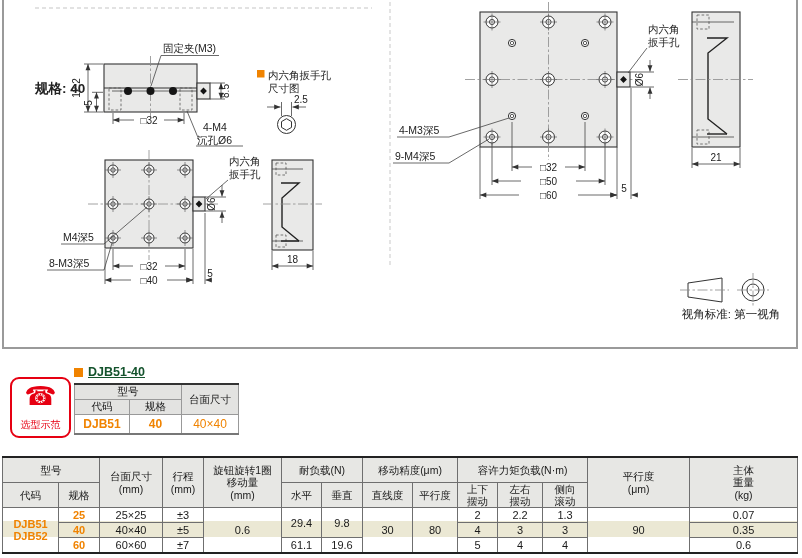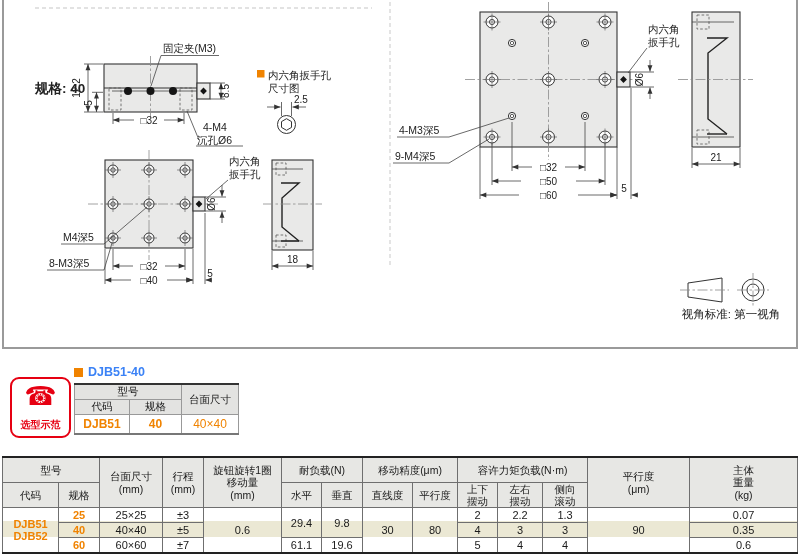--- a/index.html
+++ b/index.html
@@ -14,26 +14,26 @@
   .cl  { stroke:#8a8a8a; stroke-width:0.8; stroke-dasharray:10 2.5 2.5 2.5; fill:none; }
   .hid { stroke:#555; stroke-width:0.8; stroke-dasharray:2.6 2; fill:none; }
   .dimt{ font-size:10px; }
   .lbl { font-size:10.5px; }
 
   
   .badge { left:10px; top:377px; width:61px; height:61px; border:2px solid #e60012;
            border-radius:9px; display:flex; flex-direction:column; align-items:center;
            justify-content:space-between; padding:3px 0 4px; }
   .badge .phone { color:#e60012; font-size:26px; line-height:28px; }
-  .badge .btxt  { color:#e60012; font-size:10px; font-weight:bold; }
+  .badge .btxt  { color:#e60012; font-size:10px; font-weight:normal; }
 
   
   .sel-heading { left:74px; top:365px; display:flex; align-items:center; gap:5px; }
   .sel-heading .sq { width:9px; height:9px; background:#f08300; }
-  .sel-heading .ht { color:#3b82f6; font-weight:bold; font-size:12.5px; }
+  .sel-heading .ht { color:#14532d; font-weight:bold; font-size:12.5px;text-decoration:underline; }
   .sel-table-wrap { left:74px; top:383px; }
   .sel-table { border-collapse:collapse; table-layout:fixed; width:164px;
                border-top:2px solid #333; border-bottom:2px solid #777; }
   .sel-table th, .sel-table td { border:1px solid #999; text-align:center;
                vertical-align:middle; padding:0; }
   .sel-table th { background:#e3e3e1; font-weight:normal; font-size:10.5px; color:#1a1a1a; height:14px; }
   .sel-table td { height:19px; font-size:12px; color:#f08300; background:#fff; }
   .sel-table td.bold { font-weight:bold; }
 
   

